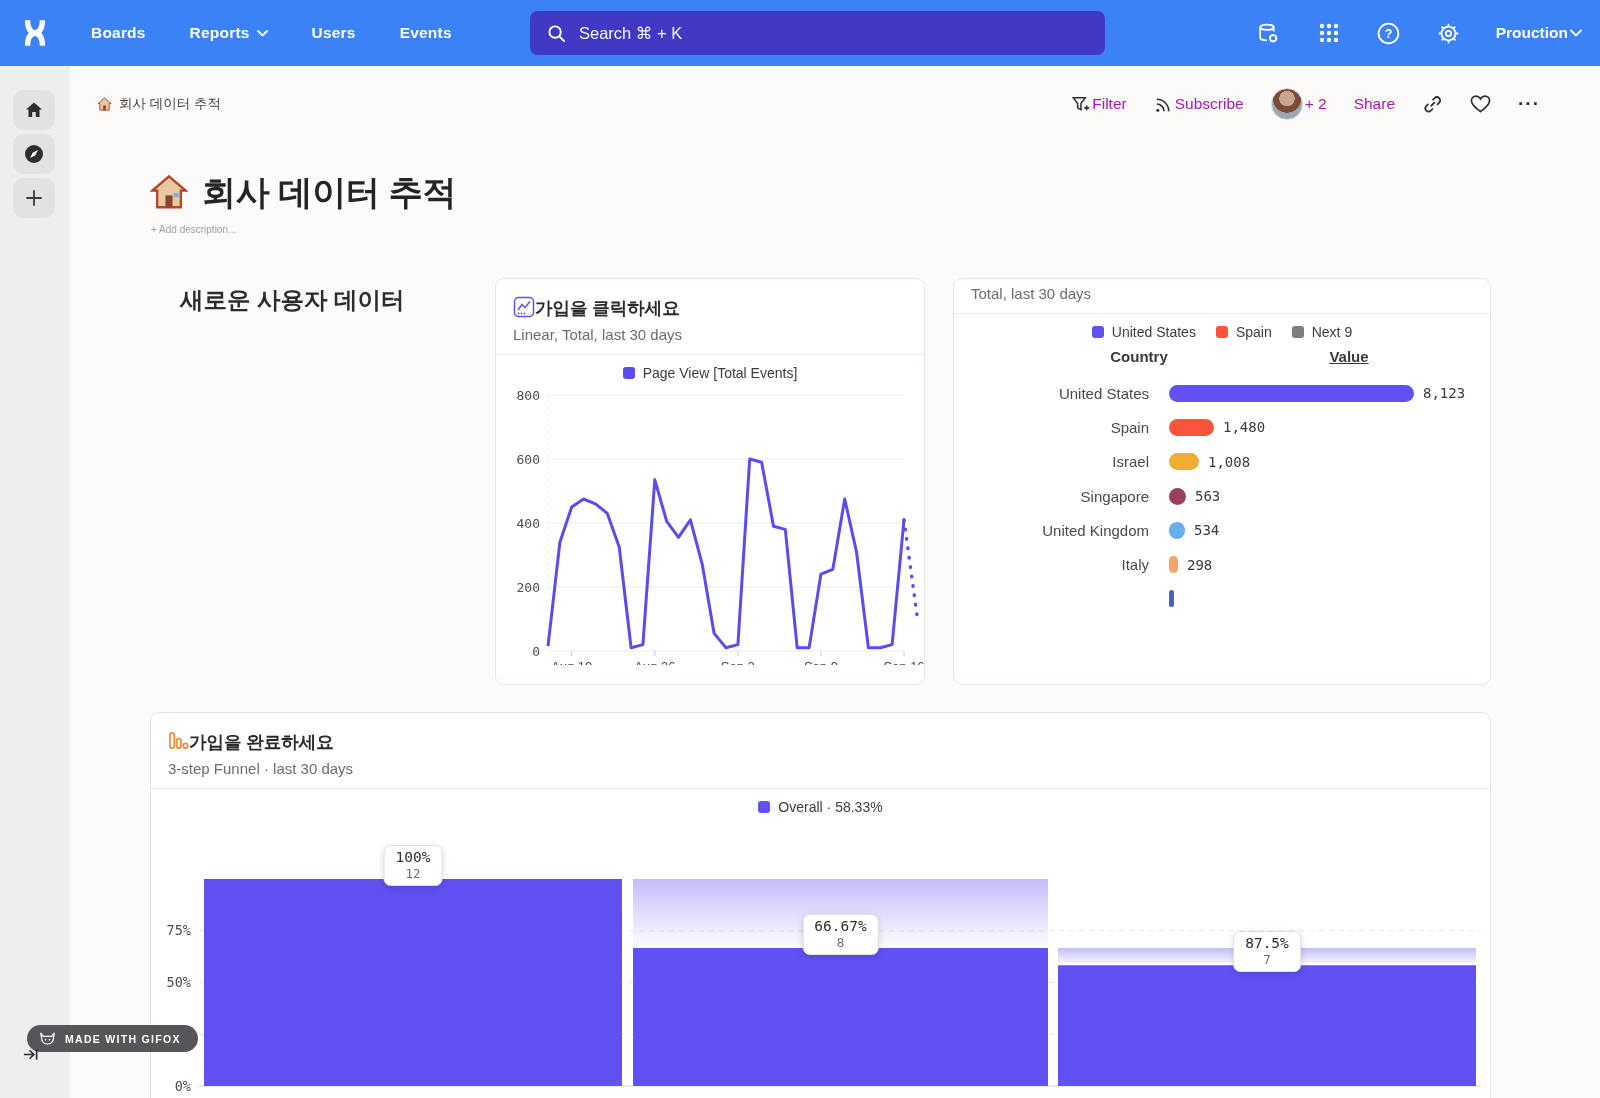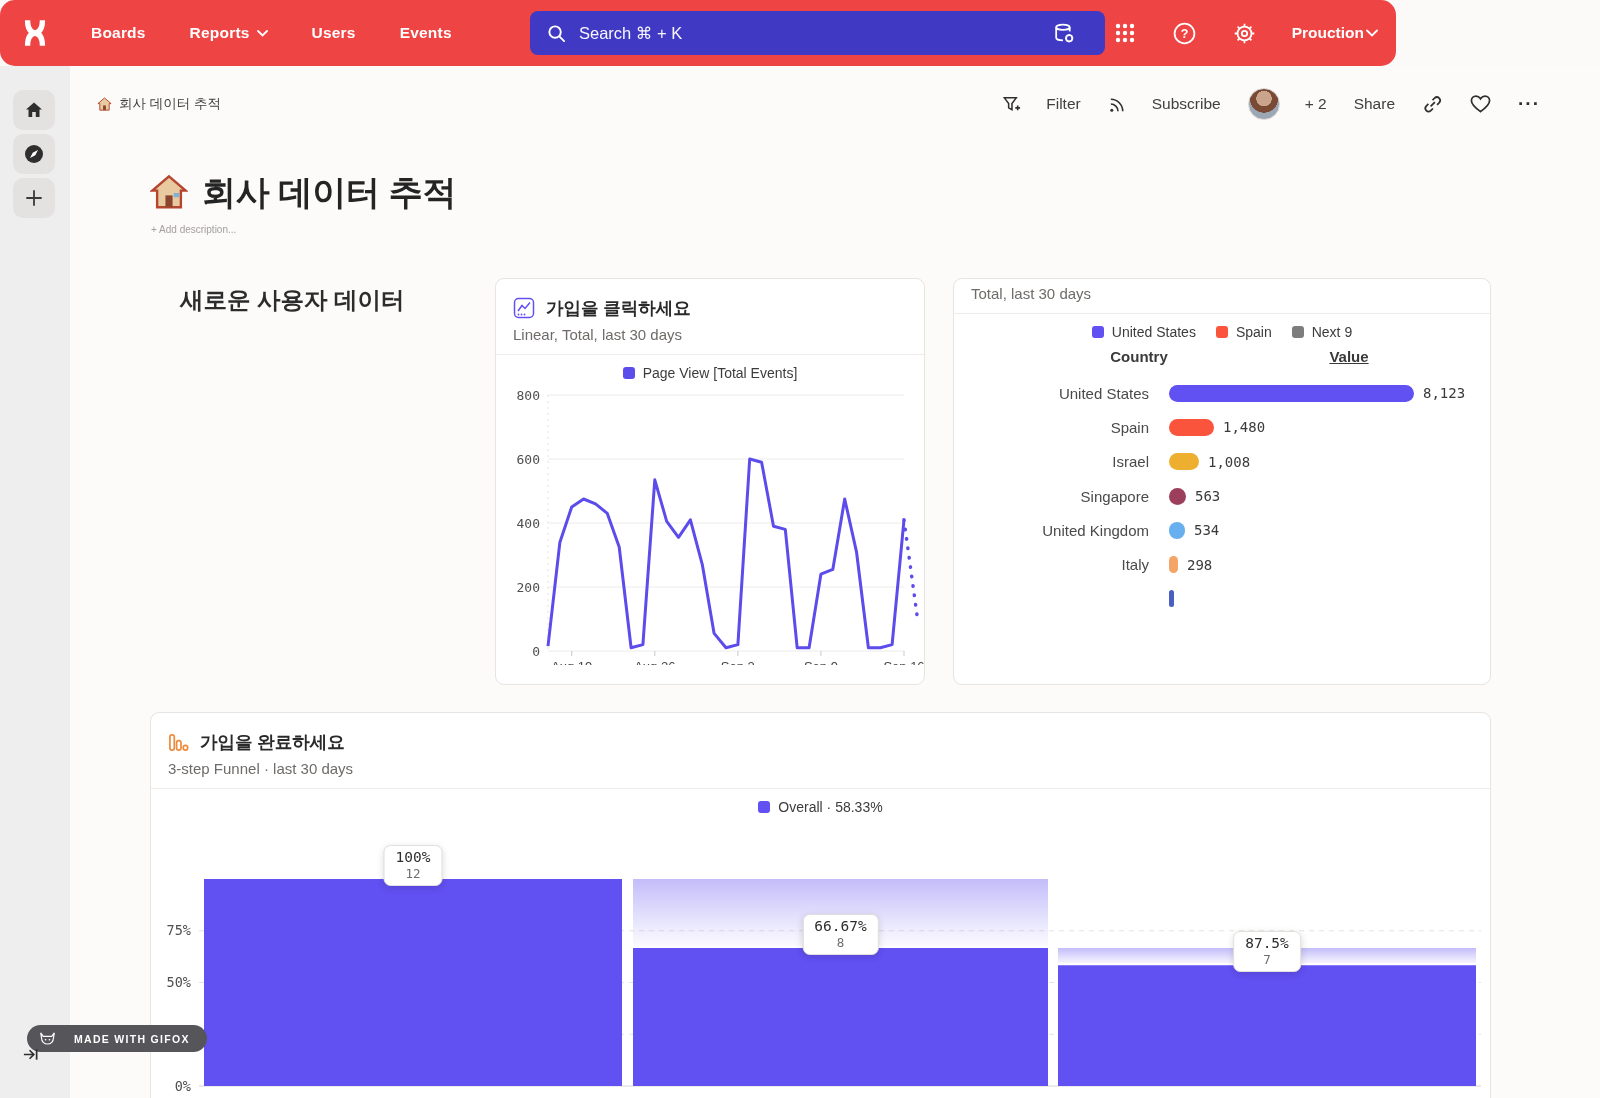--- a/index.html
+++ b/index.html
@@ -1,59 +1,59 @@
 <!DOCTYPE html>
 <html><head>
 <meta charset="utf-8">
 <style>
   html,body{margin:0;padding:0;}
   .screen{position:relative;width:1600px;height:1098px;background:#fbfaf9;overflow:hidden;
           font-family:"Liberation Sans",sans-serif;color:#2d2d2d;}
   .mono{font-family:"DejaVu Sans Mono",monospace;}
 
   
-  .navbar{position:absolute;left:0;top:0;width:1396px;height:66px;background:#ef4444;z-index:10;border-radius:15px;}
+  .navbar{position:absolute;left:0;top:0;width:1600px;height:66px;background:#3b82f6;z-index:10;}
   .nav-logo{position:absolute;left:14px;top:12px;width:42px;height:42px;display:flex;align-items:center;justify-content:center;}
   .nav-menu{position:absolute;left:91px;top:0;height:66px;display:flex;align-items:center;gap:44px;}
   .nav-item{color:#fff;font-size:15.5px;font-weight:600;letter-spacing:.2px;display:flex;align-items:center;gap:7px;cursor:pointer;}
   .nav-search{position:absolute;left:530px;top:11px;width:575px;height:44px;background:#3f39c4;border-radius:8px;
               display:flex;align-items:center;gap:13px;padding-left:17px;box-sizing:border-box;}
   .nav-search span{color:#ffffff;font-size:16.5px;font-weight:500;opacity:.96;}
   .nav-right{position:absolute;right:18px;top:0;height:66px;display:flex;align-items:center;gap:34px;}
   .nav-icon{width:26px;height:26px;display:flex;align-items:center;justify-content:center;cursor:pointer;}
   .nav-project{display:flex;align-items:center;gap:2px;color:#fff;font-size:15.5px;font-weight:600;cursor:pointer;}
 
   
   .sidebar{position:absolute;left:0;top:66px;width:70px;height:1032px;background:#efeeee;z-index:5;}
   .side-tile{position:absolute;left:13px;width:42px;height:40px;background:#e3e2e1;border-radius:10px;
              display:flex;align-items:center;justify-content:center;cursor:pointer;}
   .main-bg{position:absolute;left:70px;top:66px;width:1530px;height:1032px;background:#fcfbfa;}
 
   
   .breadcrumb{position:absolute;left:97px;top:95px;display:flex;align-items:center;gap:7px;font-size:13.5px;color:#404040;}
   .actions{position:absolute;right:60px;top:88px;height:32px;display:flex;align-items:center;gap:27px;}
-  .action{display:flex;align-items:center;gap:25px;font-size:15.5px;color:#404040;cursor:pointer;}
+  .action{display:flex;align-items:center;gap:2px;font-size:15.5px;color:#a21caf;cursor:pointer;}
   .avatar{width:30px;height:30px;border-radius:50%;border:1px solid #d9d6d3;
           background:radial-gradient(circle at 50% 32%, #c8a58c 0 30%, #7a4a35 31% 55%, #9ba7b5 56% 100%);}
   .more-dots{font-size:19px;letter-spacing:1px;color:#2f2f2f;font-weight:bold;cursor:pointer;}
 
   
   .page-title{position:absolute;left:150px;top:170px;display:flex;align-items:center;gap:14px;
               font-size:34px;font-weight:bold;color:#242424;letter-spacing:-.3px;}
   .add-desc{position:absolute;left:151px;top:224px;font-size:10px;color:#a3a09c;cursor:text;}
 
   
   .text-card{position:absolute;left:180px;top:284px;width:300px;}
   .text-card h2{margin:0;font-size:23.5px;font-weight:bold;color:#2c2c2c;}
   .text-card ul{margin:28px 0 0 6px;padding:0 0 0 18px;}
   .text-card li{font-size:16.5px;color:#3a3a3a;line-height:27.5px;}
 
   
   .card{position:absolute;background:#ffffff;border:1px solid #e7e4e1;border-radius:9px;box-sizing:border-box;overflow:hidden;}
-  .card-head{display:flex;align-items:center;gap:11px;padding:17px 17px 0 17px;}
+  .card-head{display:flex;align-items:flex-start;padding:17px 17px 0 17px;}
   .card-title{font-size:17.5px;font-weight:bold;color:#2a2a2a;}
   .card-sub{padding:6px 17px 11px 17px;font-size:15px;color:#6e6b68;}
   .card-divider{border-top:1px solid #eeebe8;}
   .legend-row{display:flex;justify-content:center;align-items:center;gap:20px;margin:10px 0 2px 0;}
   .legend-item{display:flex;align-items:center;gap:8px;font-size:14px;color:#3c3c3c;}
   .legend-swatch{width:12px;height:12px;border-radius:3px;background:#6150f2;flex:0 0 auto;}
 
   
   .bt-headers{position:relative;height:30px;margin-top:4px;}
   .bt-h{position:absolute;top:4px;font-size:15px;font-weight:bold;color:#3a3a3a;text-align:center;}
@@ -65,21 +65,21 @@
 
   
   .funnel-svg{position:absolute;left:0;top:116px;}
   .callout{position:absolute;transform:translateX(-50%);background:#fff;border:1px solid #e2dfdc;border-radius:7px;
            box-shadow:0 2px 7px rgba(0,0,0,.13);padding:3px 11px 4px 11px;text-align:center;z-index:4;}
   .callout .c1{font-size:14.5px;color:#2e2e2e;}
   .callout .c2{font-size:12.5px;color:#6d6d6d;margin-top:1px;}
 
   
   .gifox{position:absolute;left:27px;top:1025px;height:27px;background:#55555a;border-radius:14px;
-         display:flex;align-items:center;gap:18px;padding:0 17px 0 12px;color:#fff;
+         display:flex;align-items:center;gap:9px;padding:0 17px 0 12px;color:#fff;
          font-size:10.5px;font-weight:bold;letter-spacing:1.3px;z-index:8;}
   .skip{position:absolute;left:22px;top:1046px;z-index:8;}
 
   svg text{font-family:"DejaVu Sans Mono",monospace;}
   svg text.sans{font-family:"Liberation Sans",sans-serif;}
 </style>
 </head>
 <body>
 
 <div class="screen">

